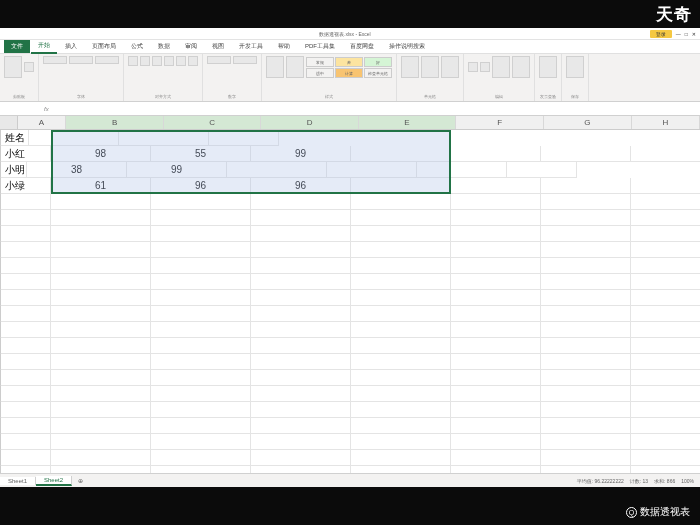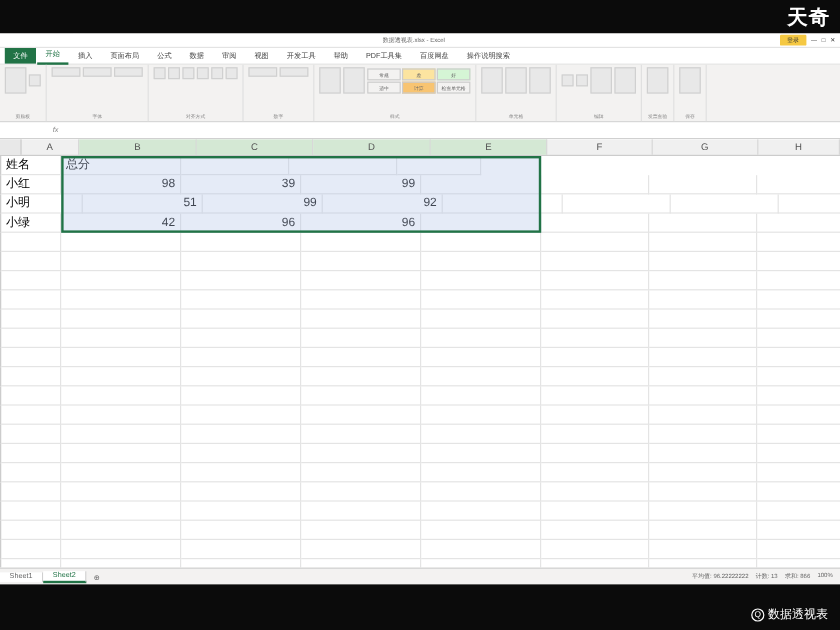--- a/index.html
+++ b/index.html
@@ -35,21 +35,21 @@
 .corner{width:18px;border-right:1px solid #ccc;background:#e8e8e8}
 .col-h{border-right:1px solid #d8d8d8;text-align:center;line-height:14px}
 .col-h.sel{background:#d4e8d4}
 .grid-body{display:flex}
 .row-headers{width:18px;background:#f0f0f0}
 .row-h{height:16px;border-bottom:1px solid #d8d8d8;border-right:1px solid #ccc;font-size:7px;text-align:center;line-height:16px;color:#555}
 .cells{position:relative;flex:1}
 .row{display:flex;height:16px}
 .cell{border-right:1px solid #e4e4e4;border-bottom:1px solid #e4e4e4;font-size:10px;padding:0 4px;line-height:16px;overflow:hidden;white-space:nowrap}
 .cell.header-text{color:#000}
-.cell.num{text-align:right}
+.cell.num{text-align:center}
 .selection{position:absolute;border:2px solid #217346;background:rgba(180,198,231,0.35);pointer-events:none}
 .sheet-tabs{position:absolute;bottom:0;left:0;right:0;height:14px;background:#f3f2f1;border-top:1px solid #d0d0d0;display:flex;align-items:center;font-size:6px;color:#666}
 .sheet-tab{padding:1px 8px;border-right:1px solid #d0d0d0;background:#fff}
 .sheet-tab.active{border-bottom:2px solid #217346;color:#217346}
 .status-right{margin-left:auto;padding-right:6px;display:flex;gap:6px;font-size:5px;color:#666}
 .bottom-bar{position:absolute;bottom:0;left:0;right:0;height:38px;background:#0b0b0b;display:flex;align-items:center;justify-content:center}
 .subtitle{color:#fff;font-size:18px;font-weight:500;text-shadow:0 1px 3px rgba(0,0,0,.8)}
 .watermark{position:absolute;right:10px;bottom:6px;color:#fff;font-size:10px;display:flex;align-items:center;gap:3px}
 .watermark .circ{width:11px;height:11px;border:1.5px solid #fff;border-radius:50%;display:flex;align-items:center;justify-content:center;font-size:7px}
 .bg-deco{position:absolute;top:-5px;left:60px;width:120px;height:30px;background:#f2ede6;transform:rotate(-3deg);z-index:-1}
@@ -210,49 +210,47 @@
             <div class="row-h"></div>
             <div class="row-h"></div>
             <div class="row-h"></div>
             <div class="row-h"></div>
             <div class="row-h"></div>
             <div class="row-h"></div>
           </div>
         <div class="cells" id="cells">
           <div class="selection" id="selection" style="left: 50px; top: 0px; width: 400px; height: 64px;"></div>
         <div class="row">
-              <div class="cell header-text" style="width: 50px;">姓名</div>
-              <div class="cell header-text" style="width: 100px;">总分</div>
+              <div class="cell header-text" style="width: 28px;">姓名</div>
               <div class="cell" style="width: 90px;"></div>
               <div class="cell" style="width: 90px;"></div>
               <div class="cell" style="width: 70px;"></div>
             </div>
             <div class="row">
               <div class="cell header-text" style="width: 50px;">小红</div>
               <div class="cell num" style="width: 100px;">98</div>
-              <div class="cell num" style="width: 100px;">39</div>
+              <div class="cell num" style="width: 100px;">55</div>
               <div class="cell num" style="width: 100px;">99</div>
               <div class="cell num" style="width: 100px;"></div>
               <div class="cell" style="width: 90px;"></div>
               <div class="cell" style="width: 90px;"></div>
               <div class="cell" style="width: 70px;"></div>
             </div>
             <div class="row">
-              <div class="cell header-text" style="width: 68px;">小明</div>
-              <div class="cell num" style="width: 100px;">51</div>
+              <div class="cell header-text" style="width: 26px;">小明</div>
+              <div class="cell num" style="width: 100px;">38</div>
               <div class="cell num" style="width: 100px;">99</div>
-              <div class="cell num" style="width: 100px;">92</div>
               <div class="cell num" style="width: 100px;"></div>
               <div class="cell" style="width: 90px;"></div>
               <div class="cell" style="width: 90px;"></div>
               <div class="cell" style="width: 70px;"></div>
             </div>
             <div class="row">
               <div class="cell header-text" style="width: 50px;">小绿</div>
-              <div class="cell num" style="width: 100px;">42</div>
+              <div class="cell num" style="width: 100px;">61</div>
               <div class="cell num" style="width: 100px;">96</div>
               <div class="cell num" style="width: 100px;">96</div>
               <div class="cell num" style="width: 100px;"></div>
               <div class="cell" style="width: 90px;"></div>
               <div class="cell" style="width: 90px;"></div>
               <div class="cell" style="width: 70px;"></div>
             </div>
             <div class="row">
               <div class="cell" style="width: 50px;"></div>
               <div class="cell" style="width: 100px;"></div>

